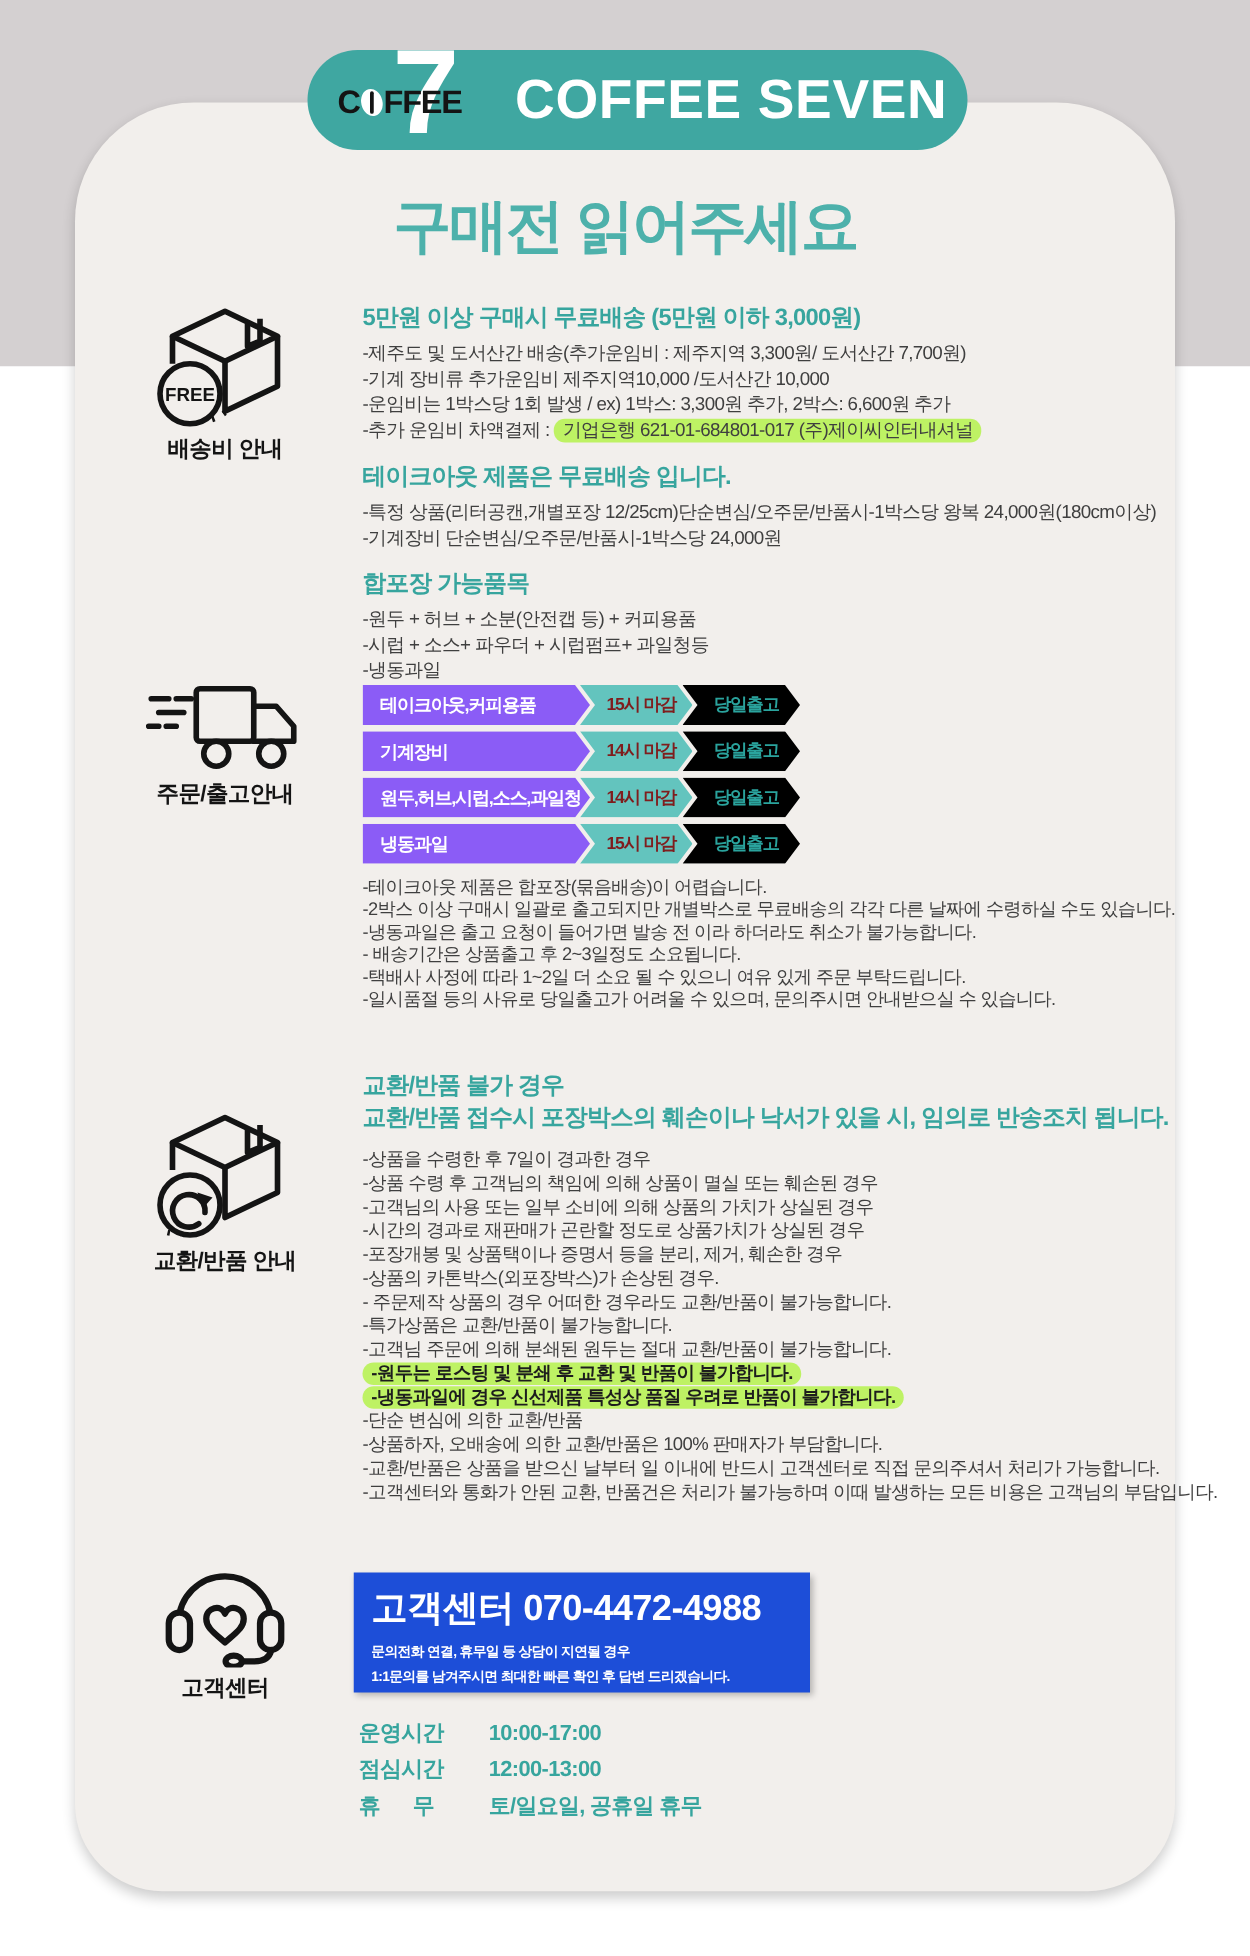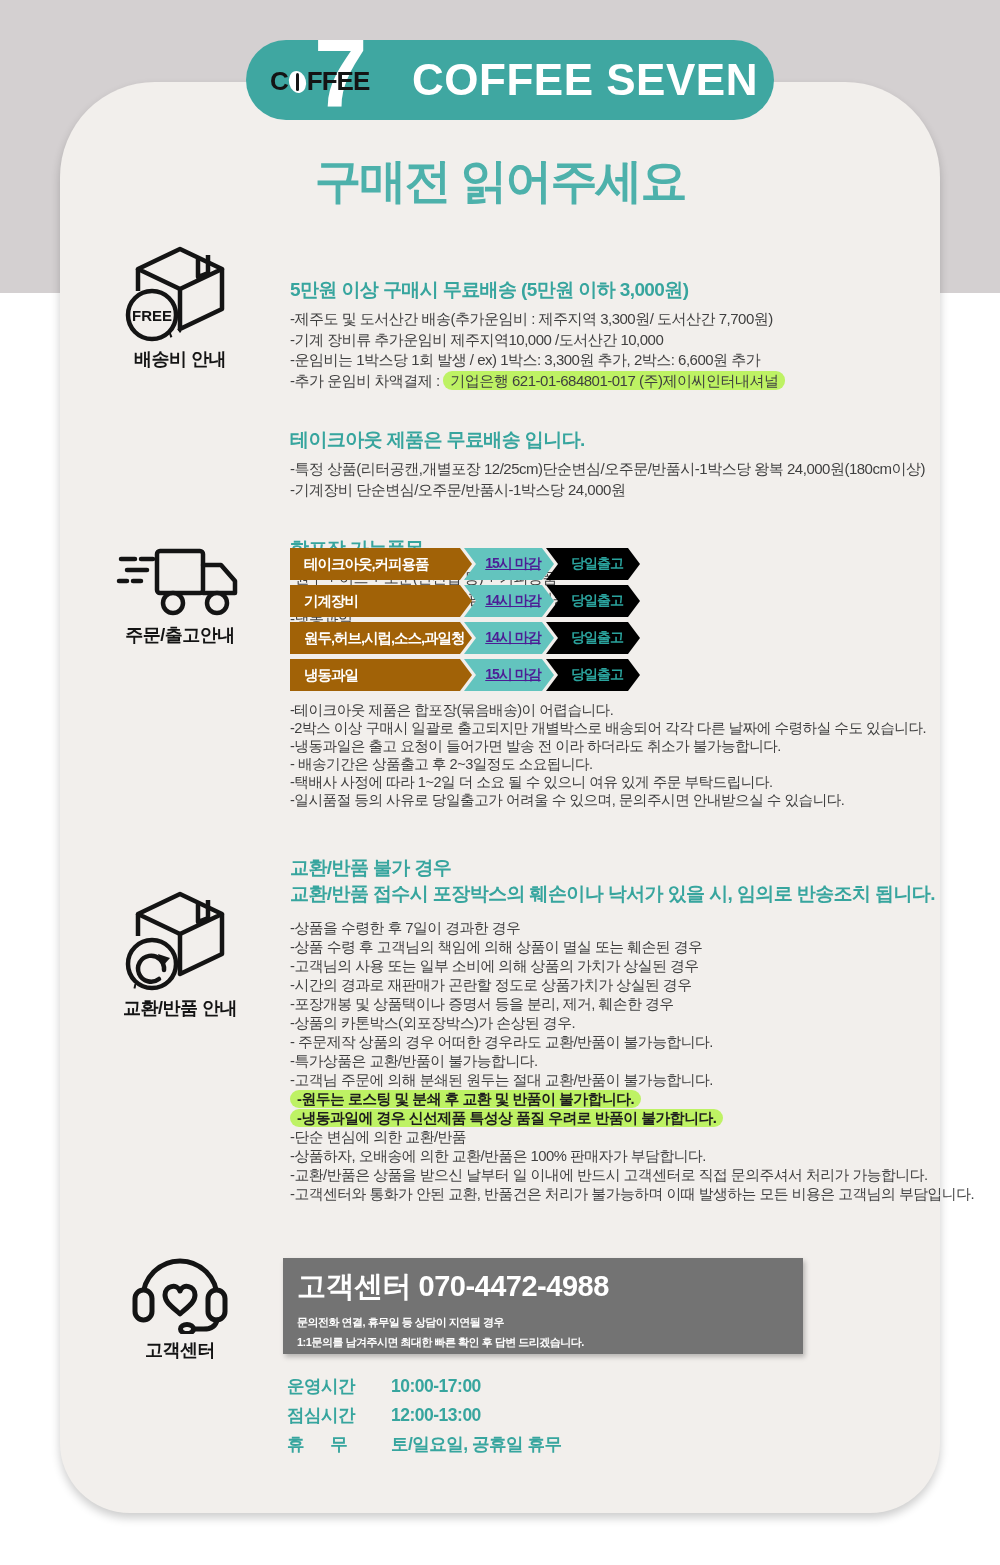--- a/index.html
+++ b/index.html
@@ -23,40 +23,40 @@
   .brand{font-size:44px;font-weight:800;color:#ffffff;letter-spacing:0.5px;white-space:nowrap;}
   .page-title{position:absolute;left:0;top:150px;width:1000px;text-align:center;font-size:47px;
         font-weight:800;color:#4db1ab;letter-spacing:-2px;z-index:4;}
   
   .icon-block{position:absolute;width:170px;left:95px;text-align:center;z-index:3;}
   .icon-label{font-size:18px;font-weight:800;color:#141414;margin-top:4px;letter-spacing:-0.5px;}
   svg.lineicon{display:block;margin:0 auto;}
   
   .content{position:absolute;left:290px;z-index:3;}
   .sec-heading{font-size:19px;font-weight:800;color:#37a59e;margin:0 0 6px 0;letter-spacing:-0.6px;white-space:nowrap;}
-  .block{margin-bottom:13px;margin-top:36px;}
+  .block{margin-bottom:13px;}
   .bullet{font-size:15px;color:#3f3f3f;line-height:20.5px;letter-spacing:-0.5px;white-space:nowrap;}
   .bullets-tight .bullet{line-height:18px;font-size:14.6px;}
   .bullets-c .bullet{line-height:19px;font-size:14.8px;}
   .bullet.bold{font-weight:800;color:#1d1d1d;}
   .hl{background:#bef264;border-radius:9px;padding:1px 7px;}
   
   .banners{position:absolute;left:290px;top:548px;z-index:3;}
   .banner-row{display:flex;height:32px;margin-bottom:5px;align-items:stretch;}
   .seg{display:flex;align-items:center;box-sizing:border-box;font-weight:800;white-space:nowrap;}
-  .seg1{width:182px;background:#a16207;color:#ffffff;font-size:14.5px;letter-spacing:-1px;
+  .seg1{width:182px;background:#8b5cf6;color:#ffffff;font-size:14.5px;letter-spacing:-1px;
         padding-left:14px;clip-path:polygon(0 0,calc(100% - 12px) 0,100% 50%,calc(100% - 12px) 100%,0 100%);}
-  .seg2{width:90px;margin-left:-8px;background:#63c4be;color:#4c1d95;font-size:14px;letter-spacing:-1px;
+  .seg2{width:90px;margin-left:-8px;background:#63c4be;color:#7f1d1d;font-size:14px;letter-spacing:-1px;
         justify-content:center;padding-left:8px;
-        clip-path:polygon(0 0,calc(100% - 12px) 0,100% 50%,calc(100% - 12px) 100%,0 100%,12px 50%);text-decoration:underline;}
+        clip-path:polygon(0 0,calc(100% - 12px) 0,100% 50%,calc(100% - 12px) 100%,0 100%,12px 50%);}
   .seg3{width:94px;margin-left:-8px;background:#000000;color:#2aa39d;font-size:14px;letter-spacing:-1px;
         justify-content:center;padding-left:8px;
         clip-path:polygon(0 0,calc(100% - 12px) 0,100% 50%,calc(100% - 12px) 100%,0 100%,12px 50%);}
   
-  .support-box{position:absolute;left:283px;top:1258px;width:520px;height:96px;background:#737373;
+  .support-box{position:absolute;left:283px;top:1258px;width:365px;height:96px;background:#1d4ed8;
         z-index:3;box-shadow:2px 3px 5px rgba(0,0,0,.25);}
   .support-title{font-size:29px;font-weight:800;color:#ffffff;margin:9px 0 5px 14px;letter-spacing:-0.5px;white-space:nowrap;}
   .support-line{font-size:11px;font-weight:700;color:#ffffff;margin-left:14px;line-height:20px;letter-spacing:-0.5px;white-space:nowrap;}
   .hours{position:absolute;left:287px;top:1372px;z-index:3;}
   .hours-row{display:flex;font-weight:800;color:#37a59e;font-size:17.5px;line-height:29px;letter-spacing:-0.5px;}
   .hours-label{width:104px;white-space:pre;}
   .hours-value{white-space:nowrap;}
 </style>
 </head>
 <body>
@@ -156,21 +156,21 @@
     <div class="banner-row">
       <div class="seg seg1">냉동과일</div>
       <div class="seg seg2">15시 마감</div>
       <div class="seg seg3">당일출고</div>
     </div>
   </div>
 
   <div class="content bullets-tight" style="top:701px;">
     <div>
         <div class="bullet">-테이크아웃 제품은 합포장(묶음배송)이 어렵습니다.</div>
-        <div class="bullet">-2박스 이상 구매시 일괄로 출고되지만 개별박스로 배송되어 각각 다른 날짜에 수령하실 수도 있습니다.</div>
+        <div class="bullet">-2박스 이상 구매시 일괄로 출고되지만 개별박스로 무료배송의 각각 다른 날짜에 수령하실 수도 있습니다.</div>
         <div class="bullet">-냉동과일은 출고 요청이 들어가면 발송 전 이라 하더라도 취소가 불가능합니다.</div>
         <div class="bullet">- 배송기간은 상품출고 후 2~3일정도 소요됩니다.</div>
         <div class="bullet">-택배사 사정에 따라 1~2일 더 소요 될 수 있으니 여유 있게 주문 부탁드립니다.</div>
         <div class="bullet">-일시품절 등의 사유로 당일출고가 어려울 수 있으며, 문의주시면 안내받으실 수 있습니다.</div>
       </div>
   </div>
 
   <div class="icon-block" style="top:888px;">
     <svg class="lineicon" width="120" height="104" viewBox="0 0 120 104">
       <g fill="none" stroke="#141414" stroke-width="4.5" stroke-linejoin="round">

